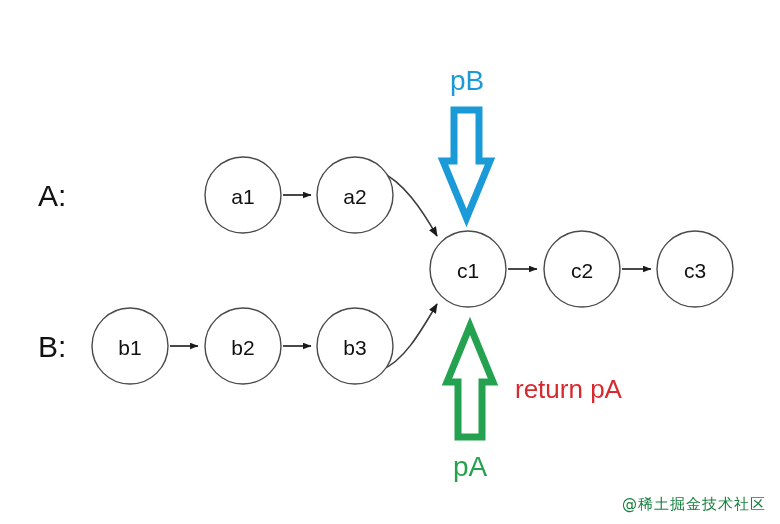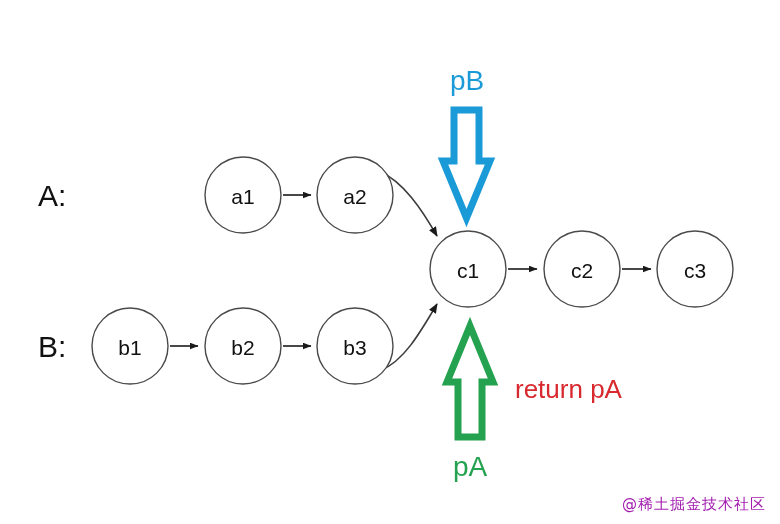--- a/index.html
+++ b/index.html
@@ -73,21 +73,21 @@
     font-size: 26px;
     text-anchor: start;
     dominant-baseline: central;
   }
   .watermark {
     position: absolute;
     right: 14px;
     bottom: 10px;
     font-family: "DejaVu Sans", sans-serif;
     font-size: 15px;
-    color: #a21caf;
+    color: #15803d;
     letter-spacing: 1px;
     user-select: none;
     white-space: nowrap;
   }
 </style>
 </head>
 <body>
 
 <div id="canvas-root">
 

